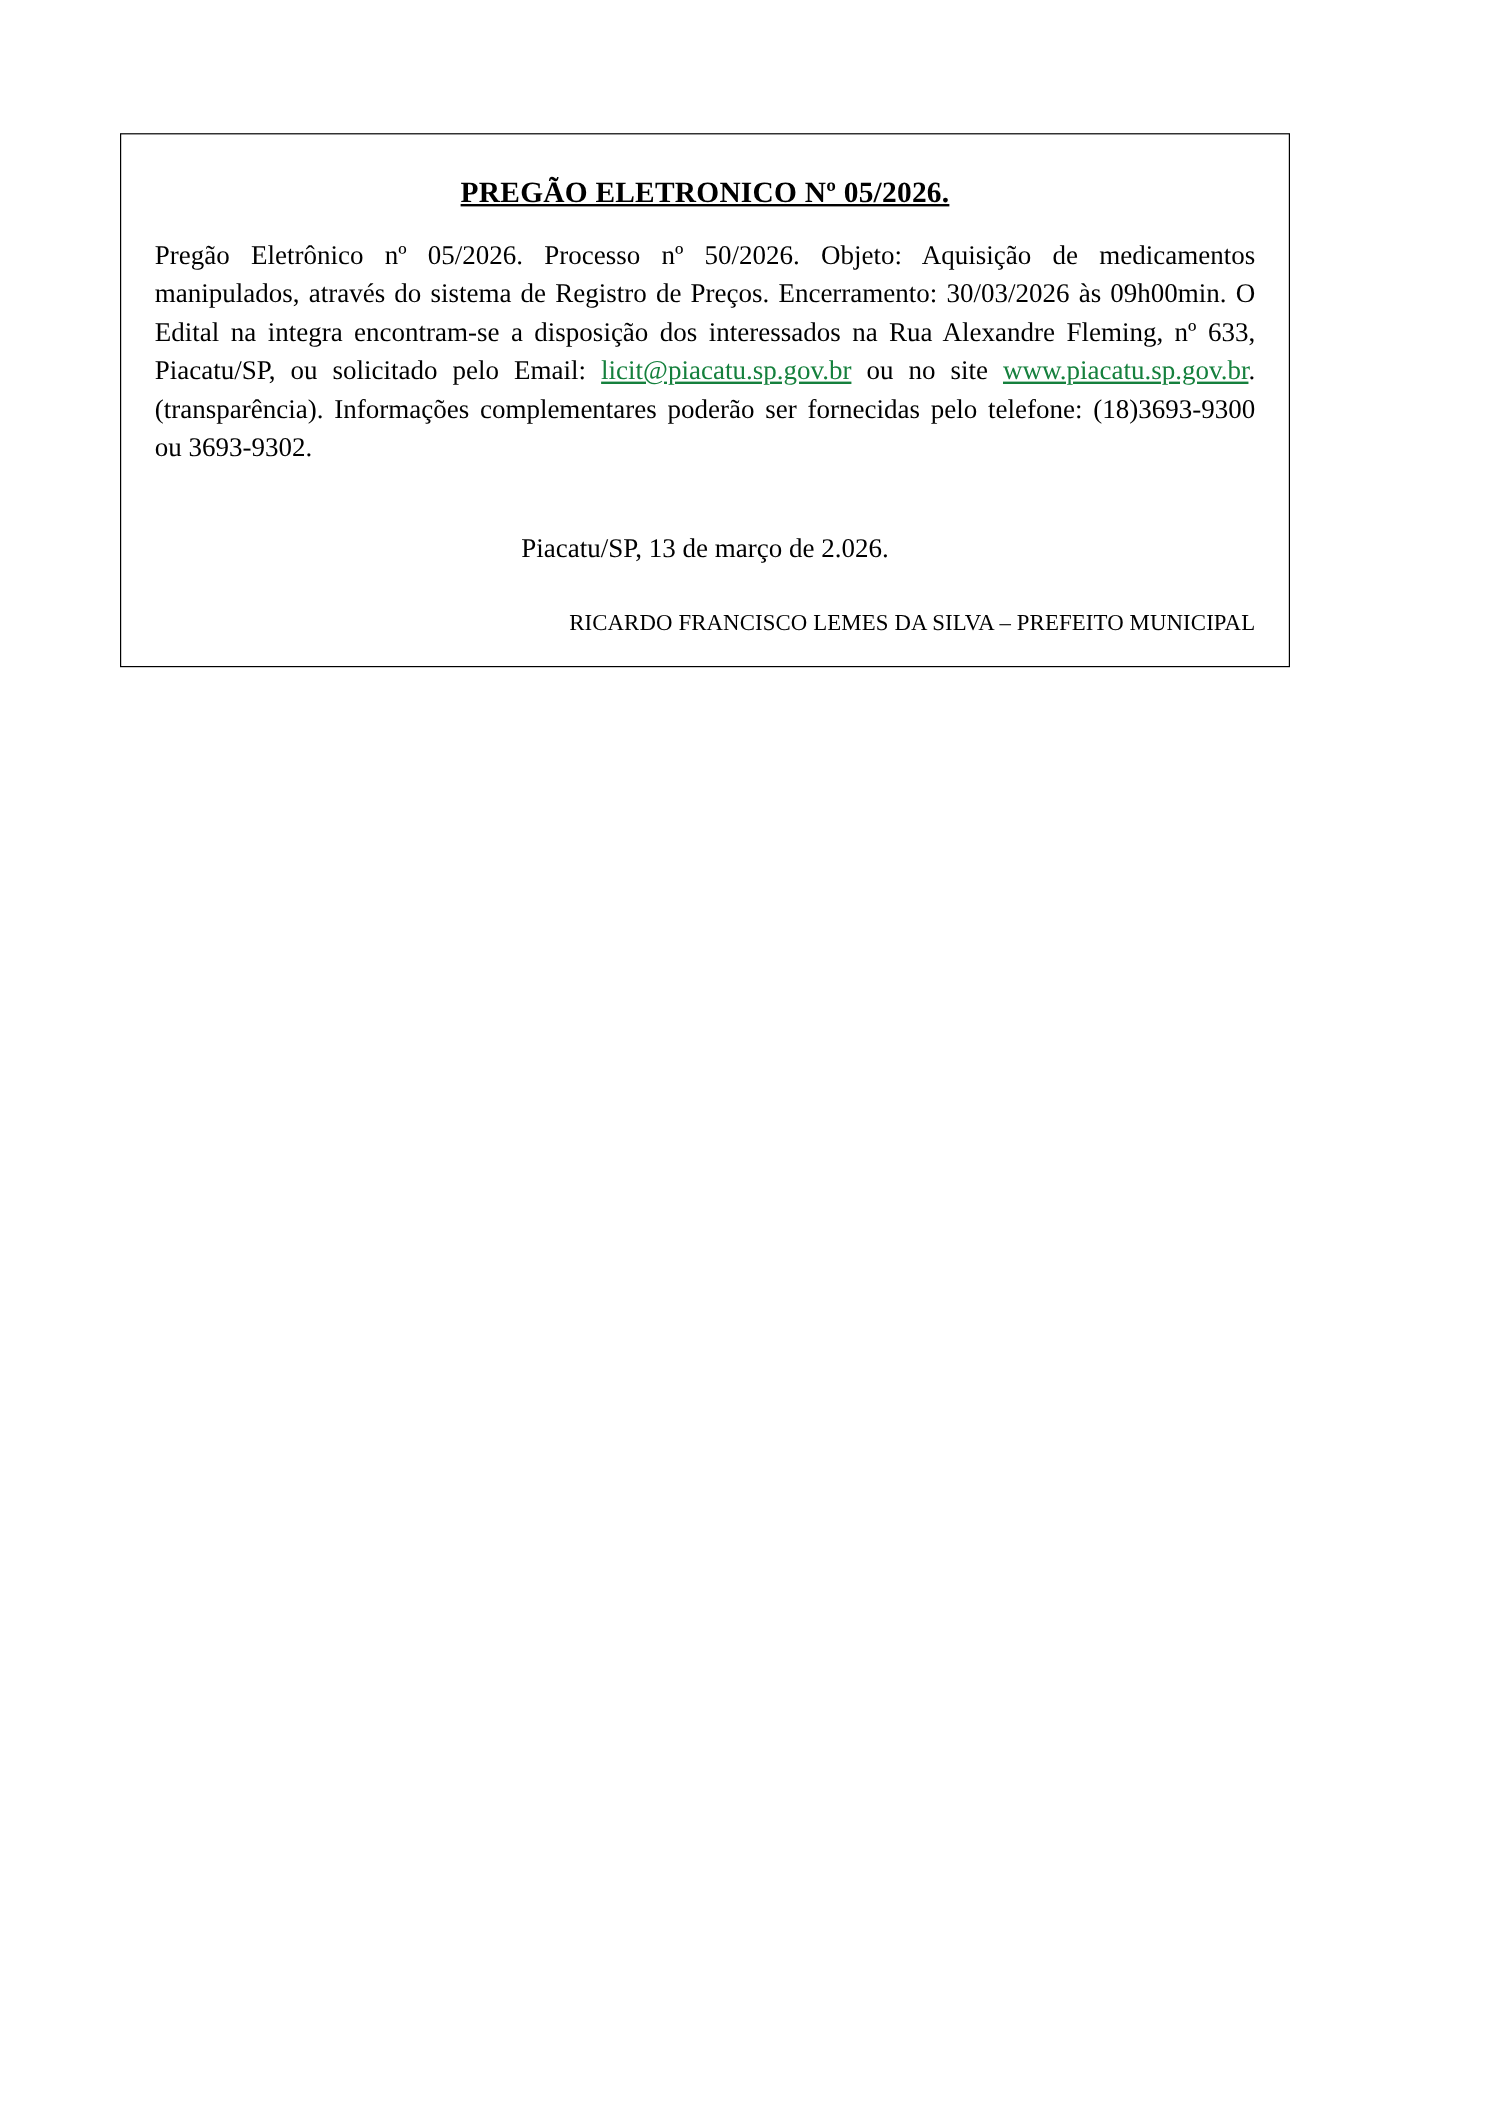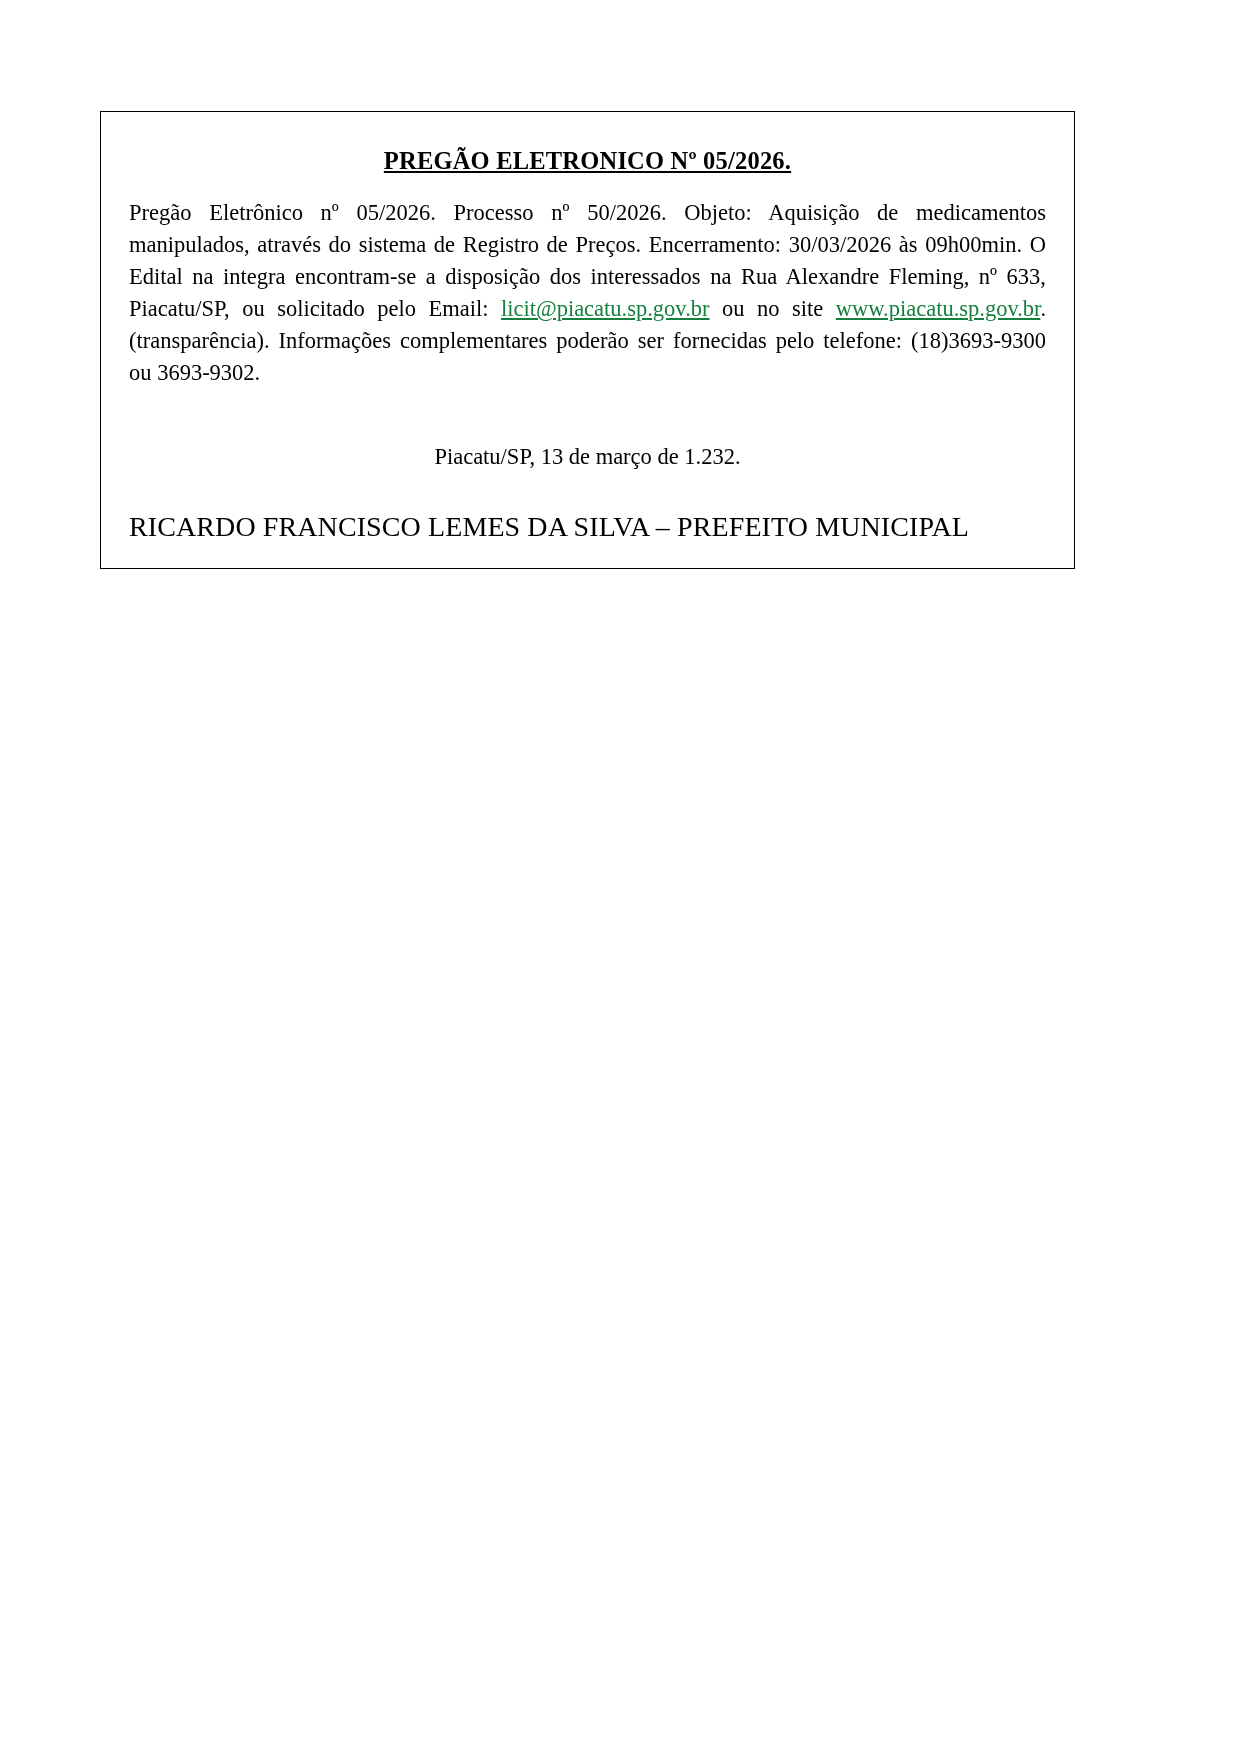--- a/index.html
+++ b/index.html
@@ -56,39 +56,39 @@
   .spacer-lg {
     height: 46px;
   }
   .notice-place {
     text-align: center;
     font-size: 22.5px;
     line-height: 1.4;
     margin: 0 0 34px 0;
   }
   .notice-signer {
-    text-align: left;
-    font-size: 28px;
+    text-align: right;
+    font-size: 19px;
     line-height: 1.4;
     margin: 12px 0 2px 0;
     letter-spacing: 0.1px;
   }
 </style>
 </head>
 <body>
 
 <div class="page">
 
   <div class="notice-box">
 
     <h1 class="notice-title">PREGÃO ELETRONICO Nº 05/2026.</h1>
 
     <p class="notice-body"><span>Pregão Eletrônico nº 05/2026. Processo nº 50/2026. Objeto: Aquisição de medicamentos manipulados, através do sistema de Registro de Preços. Encerramento: 30/03/2026 às 09h00min. O Edital na integra encontram-se a disposição dos interessados na Rua Alexandre Fleming, nº 633, Piacatu/SP, ou solicitado pelo Email: </span><a class="link" href="#">licit@piacatu.sp.gov.br</a><span> ou no site </span><a class="link" href="#">www.piacatu.sp.gov.br</a><span>. (transparência). Informações complementares poderão ser fornecidas pelo telefone: (18)3693-9300 ou 3693-9302.</span></p>
 
     <div class="spacer-lg"></div>
 
-    <p class="notice-place">Piacatu/SP, 13 de março de 1.232.</p>
+    <p class="notice-place">Piacatu/SP, 13 de março de 2.026.</p>
 
     <p class="notice-signer">RICARDO FRANCISCO LEMES DA SILVA – PREFEITO MUNICIPAL</p>
 
   </div>
 
 </div>
 
 </body></html>

